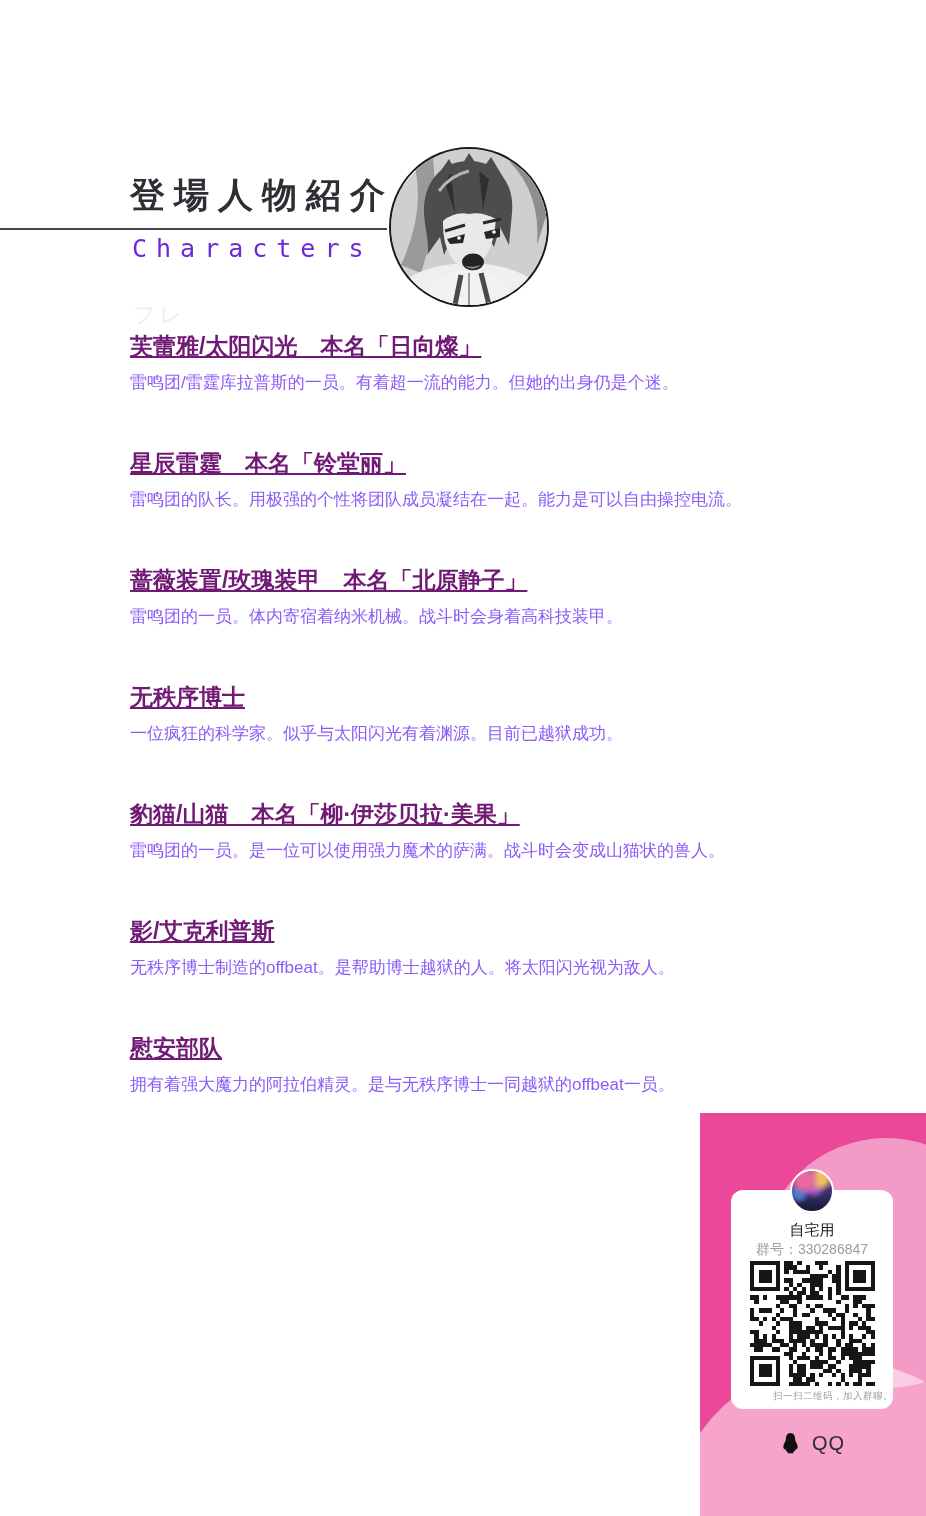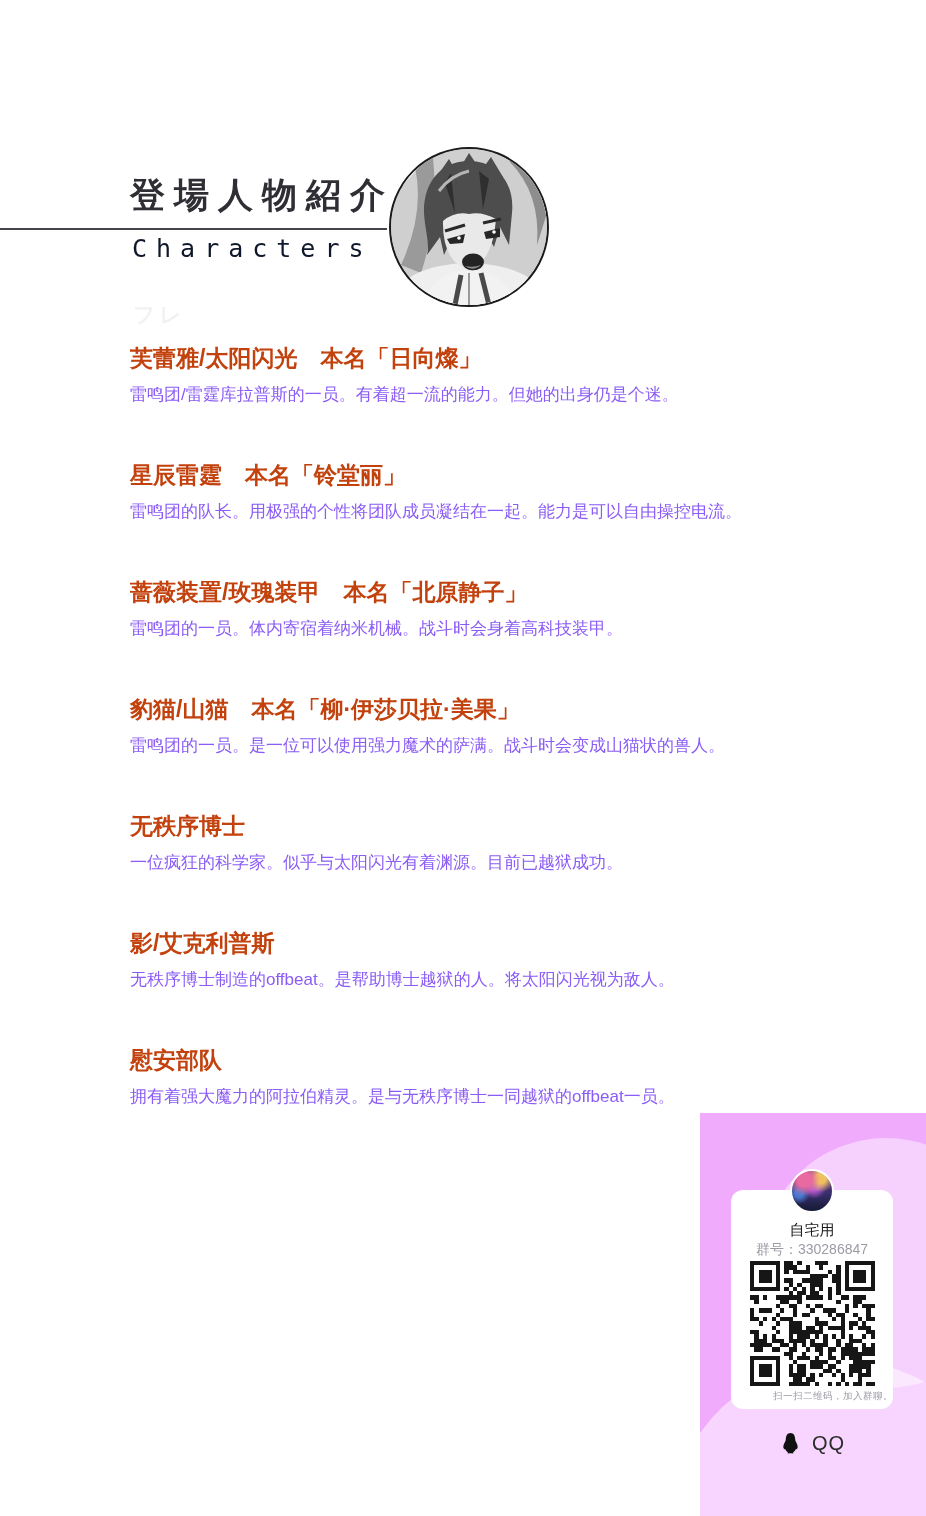--- a/index.html
+++ b/index.html
@@ -12,48 +12,49 @@
   .header-rule{position:absolute;left:0;top:228px;width:387px;height:2px;background:#44444a;}
   .header-title{
     position:absolute;left:130px;top:181px;
     font-family:Liberation Mono, monospace;
     font-size:35px;font-weight:bold;letter-spacing:9px;color:#2e2e34;line-height:1;
     white-space:nowrap;
   }
   .header-subtitle{
     position:absolute;left:132px;top:236px;
     font-family:"DejaVu Sans Mono","Liberation Mono",monospace;
-    font-size:25px;font-weight:400;letter-spacing:9px;color:#0f172a;line-height:1;
+    font-size:25px;font-weight:400;letter-spacing:9px;color:#6d28d9;line-height:1;
     white-space:nowrap;
     text-align:center;
   }
   .header-avatar{
     position:absolute;left:389px;top:147px;width:156px;height:156px;
     border-radius:50%;border:2px solid #1b1b1b;overflow:hidden;background:#cfcfcf;
   }
   .header-avatar svg{display:block;width:100%;height:100%;}
 
   .ghost-text{
     position:absolute;left:133px;top:300px;font-size:22px;letter-spacing:4px;
     color:#000;opacity:0.05;font-weight:bold;
   }
 
   
   .char-list{position:absolute;left:130px;top:331px;width:670px;}
   .char{margin:0 0 53px 0;}
   .char-name{
-    margin:12px 0 9px 0;font-size:23px;line-height:30px;font-weight:bold;color:#c2410c;
+    margin:0 0 9px 0;font-size:23px;line-height:30px;font-weight:bold;color:#701a75;
     white-space:nowrap;
+    text-decoration:underline;
   }
   .char-desc{margin:0;font-size:17px;line-height:25px;color:#8b5cf6;white-space:nowrap;}
 
   
   .qq-region{
     position:absolute;left:700px;top:1113px;width:226px;height:403px;
-    background:#f0abfc;overflow:hidden;
+    background:#ec4899;overflow:hidden;
   }
   .qq-deco-circle{
     position:absolute;right:-85px;top:25px;width:250px;height:250px;border-radius:50%;
     background:rgba(255,255,255,0.45);
   }
   .qq-swoosh{
     position:absolute;left:-30px;top:255px;width:380px;height:330px;
     background:rgba(255,255,255,0.5);
     border-radius:45% 55% 62% 38% / 52% 38% 62% 48%;
     transform:rotate(24deg);
@@ -137,26 +138,26 @@
     </section>
     <section class="char">
       <h3 class="char-name">星辰雷霆　本名「铃堂丽」</h3>
       <p class="char-desc">雷鸣团的队长。用极强的个性将团队成员凝结在一起。能力是可以自由操控电流。</p>
     </section>
     <section class="char">
       <h3 class="char-name">蔷薇装置/玫瑰装甲　本名「北原静子」</h3>
       <p class="char-desc">雷鸣团的一员。体内寄宿着纳米机械。战斗时会身着高科技装甲。</p>
     </section>
     <section class="char">
+      <h3 class="char-name">无秩序博士</h3>
+      <p class="char-desc">一位疯狂的科学家。似乎与太阳闪光有着渊源。目前已越狱成功。</p>
+    </section>
+    <section class="char">
       <h3 class="char-name">豹猫/山猫　本名「柳·伊莎贝拉·美果」</h3>
       <p class="char-desc">雷鸣团的一员。是一位可以使用强力魔术的萨满。战斗时会变成山猫状的兽人。</p>
-    </section>
-    <section class="char">
-      <h3 class="char-name">无秩序博士</h3>
-      <p class="char-desc">一位疯狂的科学家。似乎与太阳闪光有着渊源。目前已越狱成功。</p>
     </section>
     <section class="char">
       <h3 class="char-name">影/艾克利普斯</h3>
       <p class="char-desc">无秩序博士制造的offbeat。是帮助博士越狱的人。将太阳闪光视为敌人。</p>
     </section>
     <section class="char">
       <h3 class="char-name">慰安部队</h3>
       <p class="char-desc">拥有着强大魔力的阿拉伯精灵。是与无秩序博士一同越狱的offbeat一员。</p>
     </section>
   </div>

